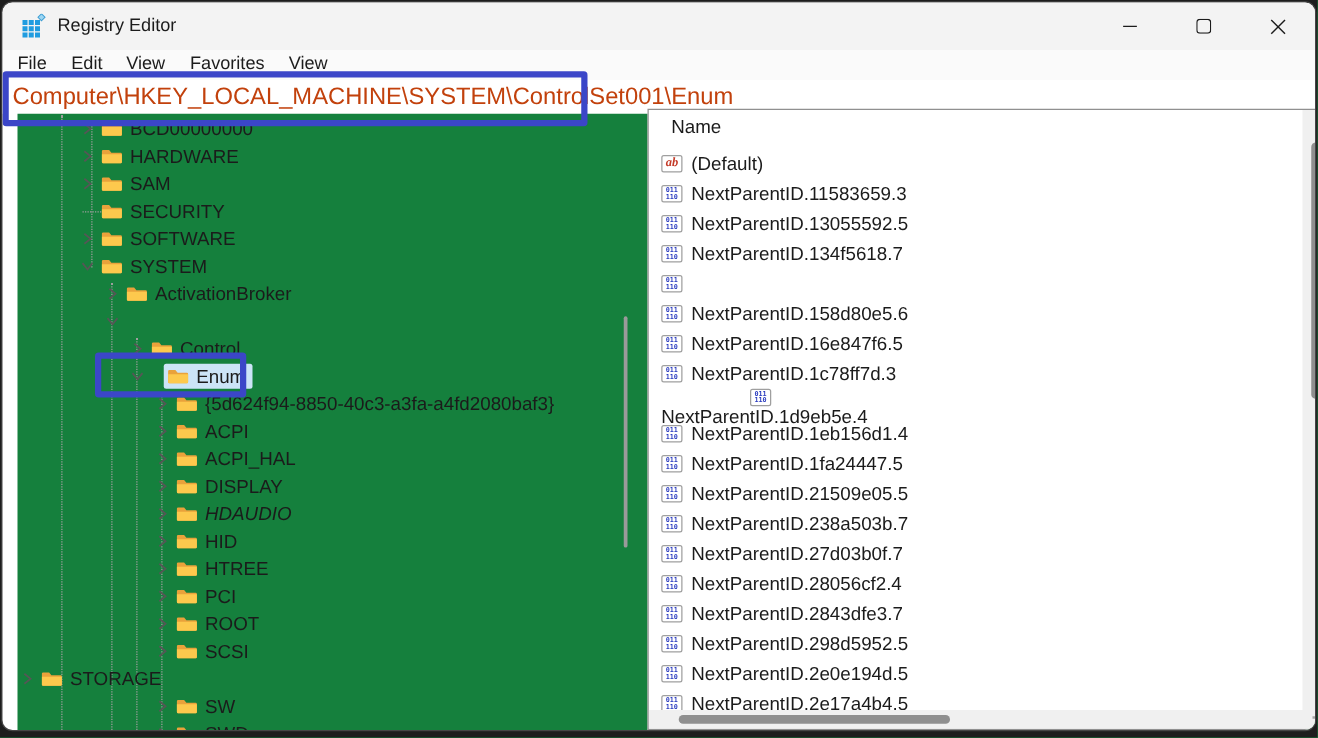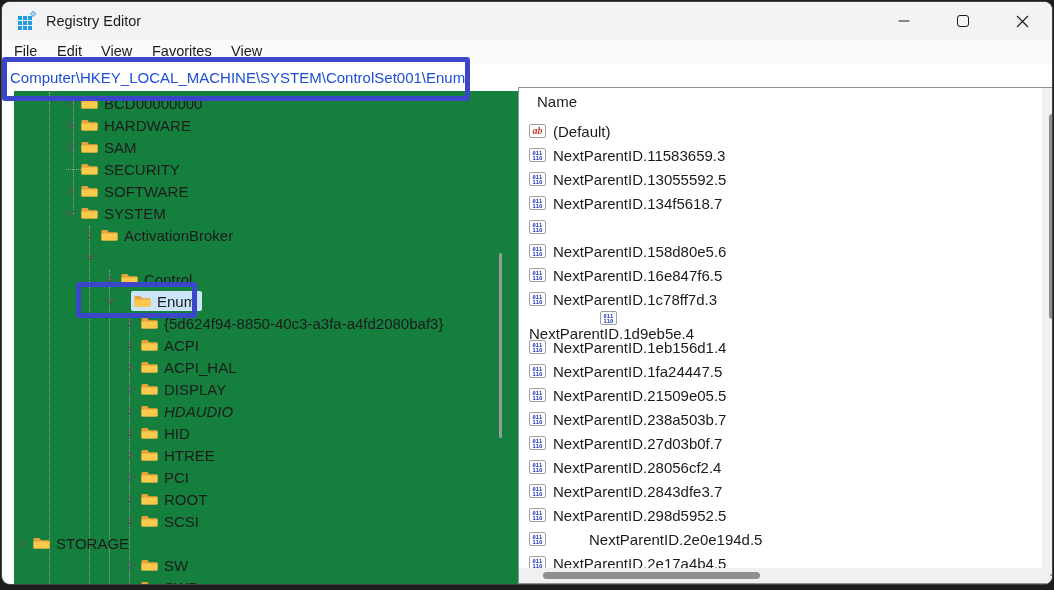--- a/index.html
+++ b/index.html
@@ -17,21 +17,21 @@
   #titlebar{position:absolute;left:0;top:0;width:100%;height:38px;background:#f3f3f3;}
   #app-icon{position:absolute;left:15px;top:9px;width:20px;height:20px;}
   #title-text{position:absolute;left:44px;top:0;height:38px;line-height:38px;font-size:14.5px;color:#1b1b1b;}
   .winbtn{position:absolute;top:0;width:58px;height:38px;display:flex;align-items:center;justify-content:center;background:transparent;border:none;}
   #btn-min{left:873px;} #btn-max{left:932px;} #btn-close{left:991px;width:59px;}
   
   #menubar{position:absolute;left:0;top:38px;width:100%;height:24px;background:#fafafa;}
   .menu-item{position:absolute;top:3px;font-size:14.5px;color:#1c1c1c;}
   
   #addressbar{position:absolute;left:0;top:62px;width:100%;height:27px;background:#ffffff;}
-  #address-text{position:absolute;left:8px;top:0;height:27px;line-height:27px;font-size:15px;color:#1d4ed8;white-space:nowrap;}
+  #address-text{position:absolute;left:8px;top:0;height:27px;line-height:27px;font-size:19px;color:#c2410c;white-space:nowrap;}
   
   #content{position:absolute;left:12px;top:89px;width:100%;height:493px;background:#15803d;}
   
   #tree-pane{position:absolute;left:0;top:0;width:502px;height:493px;overflow:hidden;}
   .guide{position:absolute;width:0;border-left:1px dotted #9e9e9e;}
   .hguide{position:absolute;height:0;border-top:1px dotted #9e9e9e;}
   .tree-row{position:absolute;left:0;width:100%;height:22px;display:flex;align-items:center;
     font-size:15px;color:#1b1b1b;white-space:nowrap;cursor:default;}
   .chev{width:16px;height:16px;flex:none;display:flex;align-items:center;justify-content:center;}
   .selbox{display:flex;align-items:center;height:20px;padding:0 6px 0 3px;border-radius:2px;}
@@ -593,21 +593,21 @@
             </span>
             <span>NextParentID.2843dfe3.7</span>
           </div>
           <div class="list-row" style="top: 415px;">
             <span class="vicon vicon-bin">
               <i>011</i>
               <i>110</i>
             </span>
             <span>NextParentID.298d5952.5</span>
           </div>
-          <div class="list-row" style="top: 439px; gap: 36px;">
+          <div class="list-row" style="top: 439px;">
             <span class="vicon vicon-bin">
               <i>011</i>
               <i>110</i>
             </span>
             <span>NextParentID.2e0e194d.5</span>
           </div>
           <div class="list-row" style="top: 463px;">
             <span class="vicon vicon-bin">
               <i>011</i>
               <i>110</i>

